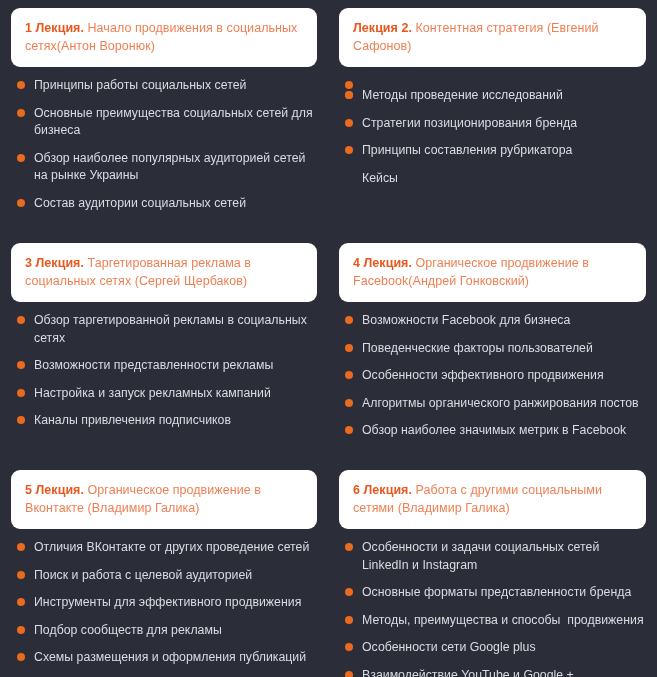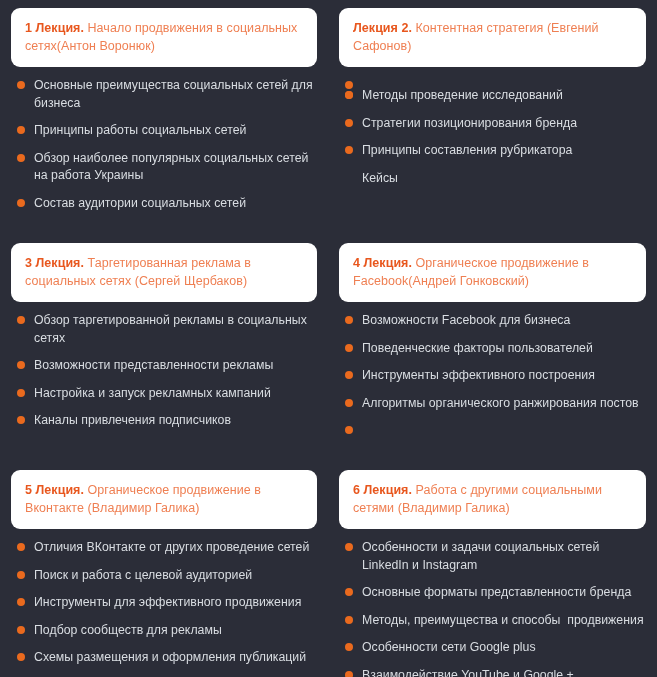--- a/index.html
+++ b/index.html
@@ -78,23 +78,23 @@
 </style>
 </head>
 <body>
 
 <div class="course-grid" id="grid">
     <div class="lecture-block">
       <div class="lecture-card">
         <div class="lecture-title"><span class="lecture-num">1 Лекция.</span><span> Начало продвижения в социальных сетях(Антон Воронюк)</span></div>
       </div>
       <ul class="topic-list">
+        <li class="topic-item"><span class="topic-bullet"></span><span>Принципы работы социальных сетей</span></li>
         <li class="topic-item"><span class="topic-bullet"></span><span>Основные преимущества социальных сетей для бизнеса</span></li>
-        <li class="topic-item"><span class="topic-bullet"></span><span>Принципы работы социальных сетей</span></li>
-        <li class="topic-item"><span class="topic-bullet"></span><span>Обзор наиболее популярных социальных сетей на работа Украины</span></li>
+        <li class="topic-item"><span class="topic-bullet"></span><span>Обзор наиболее популярных аудиторией сетей на рынке Украины</span></li>
         <li class="topic-item"><span class="topic-bullet"></span><span>Состав аудитории социальных сетей</span></li>
       </ul>
     </div>
     <div class="lecture-block">
       <div class="lecture-card">
         <div class="lecture-title"><span class="lecture-num">Лекция 2.</span><span> Контентная стратегия (Евгений Сафонов)</span></div>
       </div>
       <ul class="topic-list">
         <li class="topic-item"><span class="topic-bullet"></span></li>
         <li class="topic-item"><span class="topic-bullet"></span></li>
@@ -115,23 +115,23 @@
         <li class="topic-item"><span class="topic-bullet"></span><span>Каналы привлечения подписчиков</span></li>
       </ul>
     </div>
     <div class="lecture-block">
       <div class="lecture-card">
         <div class="lecture-title"><span class="lecture-num">4 Лекция.</span><span> Органическое продвижение в Facebook(Андрей Гонковский)</span></div>
       </div>
       <ul class="topic-list">
         <li class="topic-item"><span class="topic-bullet"></span><span>Возможности Facebook для бизнеса</span></li>
         <li class="topic-item"><span class="topic-bullet"></span><span>Поведенческие факторы пользователей</span></li>
-        <li class="topic-item"><span class="topic-bullet"></span><span>Инструменты эффективного построения</span></li>
+        <li class="topic-item"><span class="topic-bullet"></span><span>Особенности эффективного продвижения</span></li>
         <li class="topic-item"><span class="topic-bullet"></span><span>Алгоритмы органического ранжирования постов</span></li>
-        <li class="topic-item"><span class="topic-bullet"></span></li>
+        <li class="topic-item"><span class="topic-bullet"></span><span>Обзор наиболее значимых метрик в Facebook</span></li>
       </ul>
     </div>
     <div class="lecture-block">
       <div class="lecture-card">
         <div class="lecture-title"><span class="lecture-num">5 Лекция.</span><span> Органическое продвижение в Вконтакте (Владимир Галика)</span></div>
       </div>
       <ul class="topic-list">
         <li class="topic-item"><span class="topic-bullet"></span><span>Отличия ВКонтакте от других проведение сетей</span></li>
         <li class="topic-item"><span class="topic-bullet"></span><span>Поиск и работа с целевой аудиторией</span></li>
         <li class="topic-item"><span class="topic-bullet"></span><span>Инструменты для эффективного продвижения</span></li>

